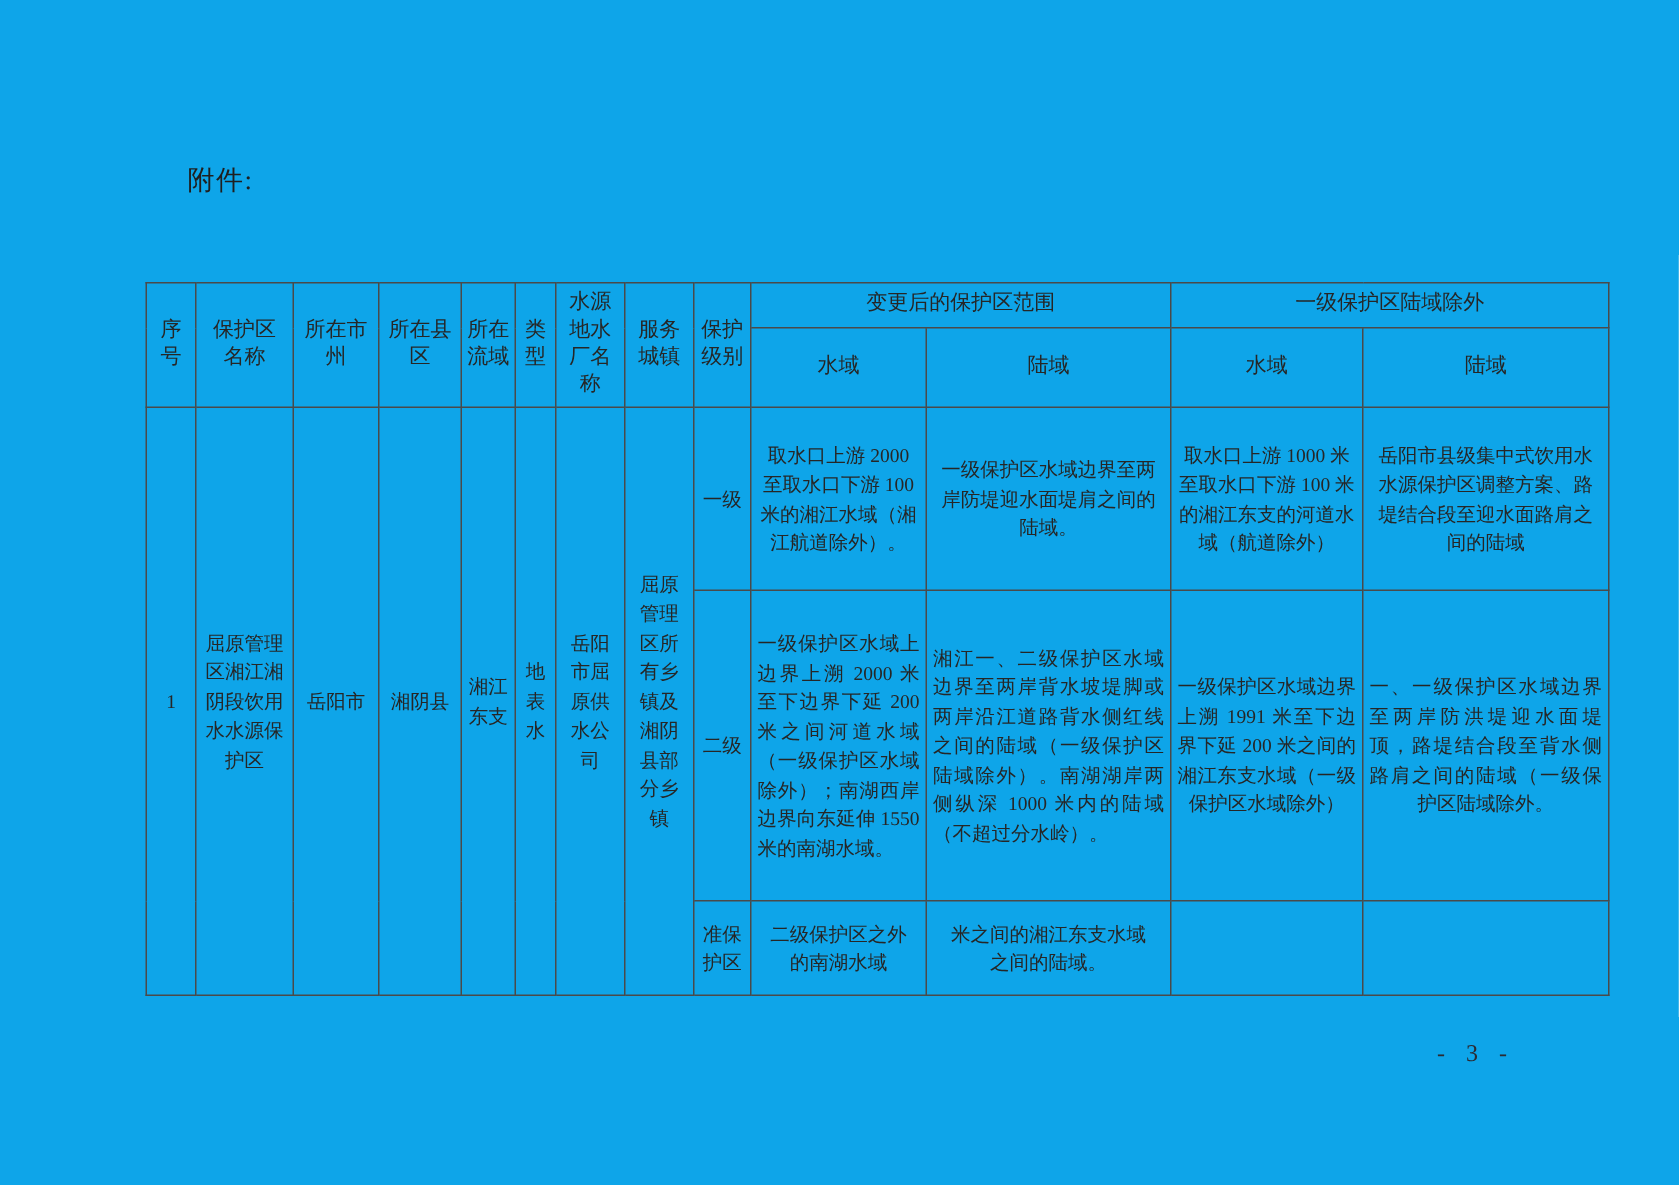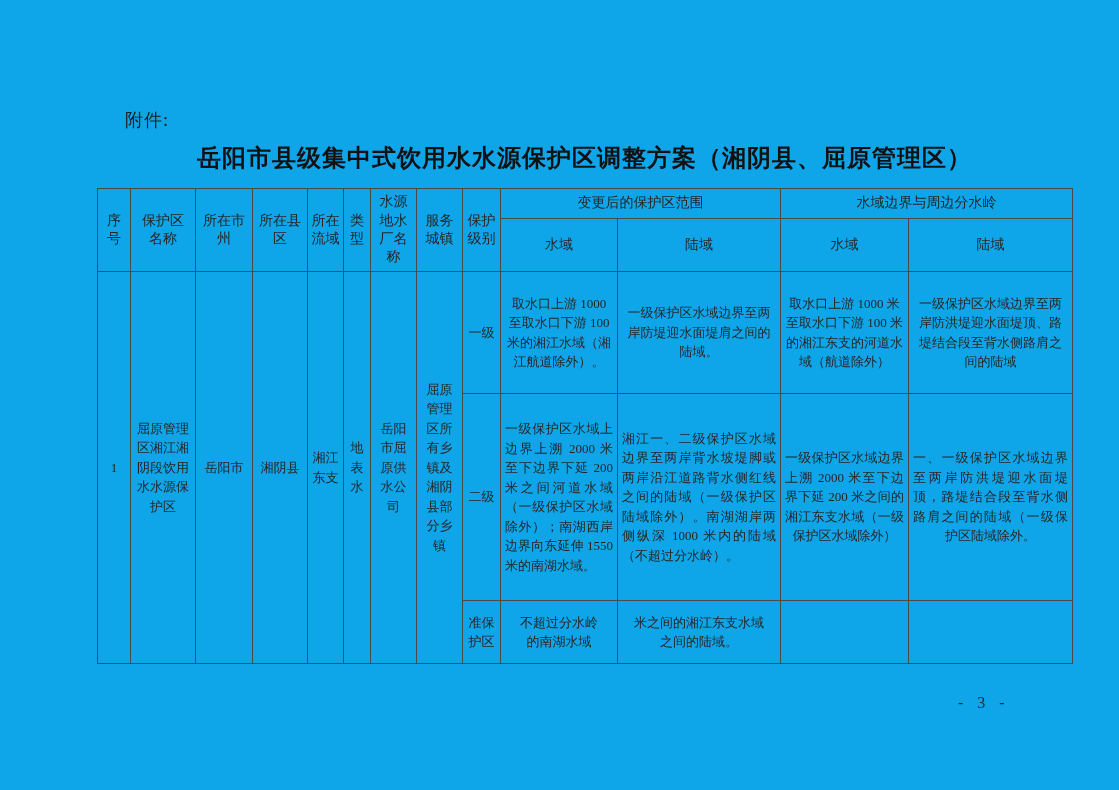--- a/index.html
+++ b/index.html
@@ -59,21 +59,20 @@
     font-family:"Liberation Serif","DejaVu Serif",serif;
   }
 </style>
 </head>
 <body>
 
 <div class="page">
 
   <div class="attachment">附件:</div>
 
-  <h1 class="title">岳阳市县级集中式饮用水水源保护区调整方案（湘阴县、屈原管理区）</h1>
 
   <table class="main-table">
     <colgroup>
       <col style="width:33px">
         <col style="width:65px">
         <col style="width:57px">
       <col style="width:55px">
         <col style="width:36px">
         <col style="width:27px">
       <col style="width:46px">
@@ -99,21 +98,21 @@
 型</th>
         <th rowspan="2">水源
 地水
 厂名
 称</th>
         <th rowspan="2">服务
 城镇</th>
         <th rowspan="2">保护
 级别</th>
         <th colspan="2">变更后的保护区范围</th>
-        <th colspan="2">水域边界与周边分水岭</th>
+        <th colspan="2">一级保护区陆域除外</th>
       </tr>
       <tr class="hr2">
         <th>水域</th>
         <th>陆域</th>
         <th>水域</th>
         <th>陆域</th>
       </tr>
 
       <tr class="br1">
         <td rowspan="3">1</td>
@@ -137,38 +136,38 @@
         <td rowspan="3" class="c-towns">屈原
 管理
 区所
 有乡
 镇及
 湘阴
 县部
 分乡
 镇</td>
         <td>一级</td>
-        <td>取水口上游 1000 至取水口下游 100 米的湘江水域（湘江航道除外）。</td>
+        <td>取水口上游 2000 至取水口下游 100 米的湘江水域（湘江航道除外）。</td>
         <td>一级保护区水域边界至两岸防堤迎水面堤肩之间的陆域。</td>
         <td>取水口上游 1000 米至取水口下游 100 米的湘江东支的河道水域（航道除外）</td>
-        <td>一级保护区水域边界至两岸防洪堤迎水面堤顶、路堤结合段至背水侧路肩之间的陆域</td>
+        <td>岳阳市县级集中式饮用水水源保护区调整方案、路堤结合段至迎水面路肩之间的陆域</td>
       </tr>
 
       <tr class="br2">
         <td>二级</td>
         <td class="just-left">一级保护区水域上边界上溯 2000 米至下边界下延 200 米之间河道水域（一级保护区水域除外）；南湖西岸边界向东延伸 1550 米的南湖水域。</td>
         <td class="just-left">湘江一、二级保护区水域边界至两岸背水坡堤脚或两岸沿江道路背水侧红线之间的陆域（一级保护区陆域除外）。南湖湖岸两侧纵深 1000 米内的陆域（不超过分水岭）。</td>
-        <td class="just-center">一级保护区水域边界上溯 2000 米至下边界下延 200 米之间的湘江东支水域（一级保护区水域除外）</td>
+        <td class="just-center">一级保护区水域边界上溯 1991 米至下边界下延 200 米之间的湘江东支水域（一级保护区水域除外）</td>
         <td class="just-center">一、一级保护区水域边界至两岸防洪堤迎水面堤顶，路堤结合段至背水侧路肩之间的陆域（一级保护区陆域除外。</td>
       </tr>
 
       <tr class="br3">
         <td>准保
 护区</td>
-        <td>不超过分水岭
+        <td>二级保护区之外
 的南湖水域</td>
         <td>米之间的湘江东支水域
 之间的陆域。</td>
         <td></td>
         <td></td>
       </tr>
     </tbody>
   </table>
 
   <div class="page-number">- 3 -</div>

